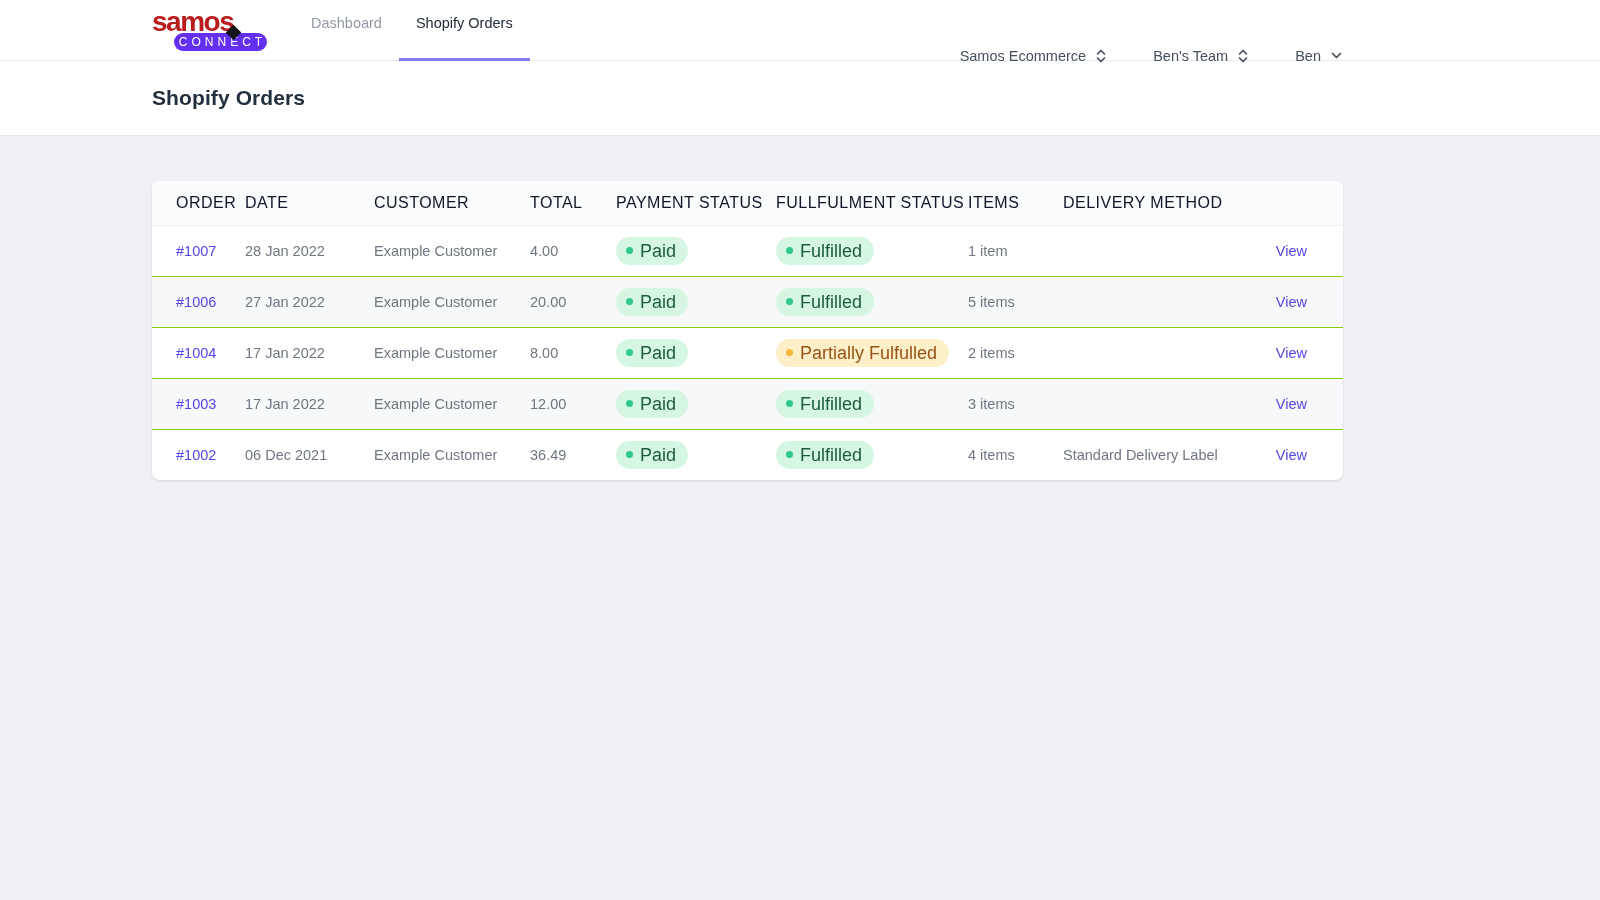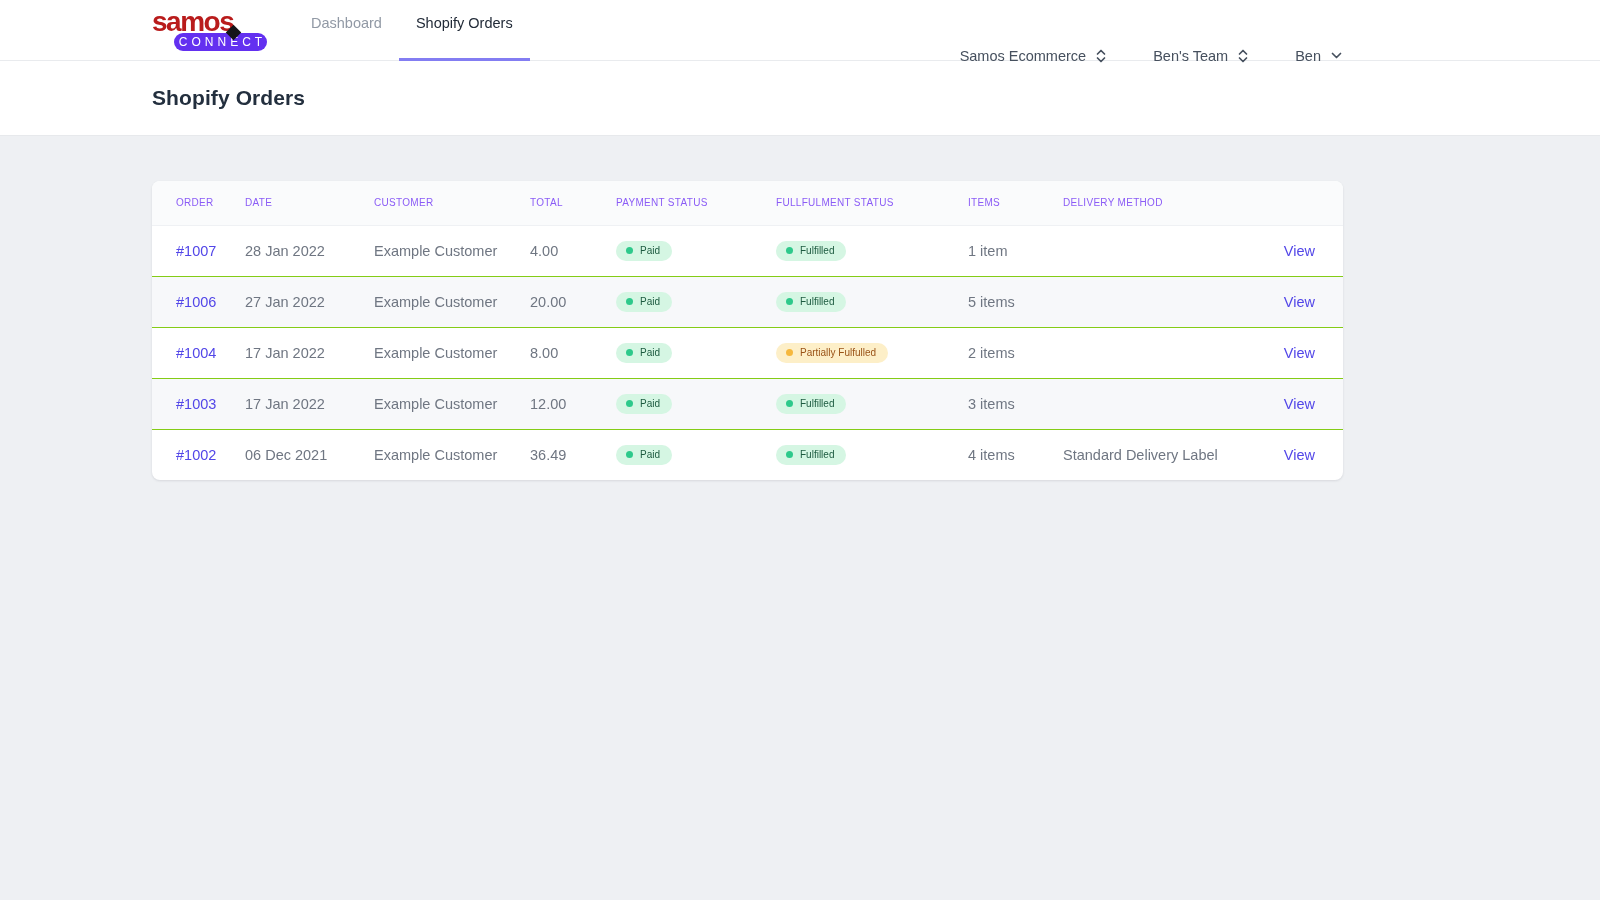--- a/index.html
+++ b/index.html
@@ -120,24 +120,24 @@
   }
   table {
     width: 100%;
     border-collapse: collapse;
     table-layout: fixed;
   }
   thead th {
     height: 44px;
     background: #fafbfc;
     border-bottom: 1px solid #eff1f4;
-    font-size: 10px;
+    font-size: 16px;
     font-weight: 500;
     letter-spacing: 0.03em;
-    color: #8b5cf6;
+    color: #0f172a;
     text-align: left;
     vertical-align: middle;
     white-space: nowrap;
   }
   tbody td {
     height: 51px;
     vertical-align: middle;
     font-size: 14.5px;
     color: #6f7682;
     white-space: nowrap;
@@ -148,34 +148,34 @@
   tbody tr:nth-child(even) { background: #f7f8fa; }
 
   .col-order    { width: 93px;  padding-left: 24px; }
   .col-date     { width: 129px; }
   .col-customer { width: 156px; }
   .col-total    { width: 86px; }
   .col-payment  { width: 160px; }
   .col-fulfil   { width: 192px; }
   .col-items    { width: 95px; }
   .col-delivery { width: 154px; }
-  .col-action   { padding-right: 28px; text-align: right; }
+  .col-action   { padding-right: 36px; text-align: right; }
 
   a.order-link, a.view-link {
     color: #5246e8;
     text-decoration: none;
     cursor: pointer;
   }
   .badge {
     display: inline-flex;
     align-items: center;
     gap: 7px;
     padding: 5px 12px 5px 10px;
     border-radius: 999px;
-    font-size: 10px;
+    font-size: 18px;
     line-height: 1;
   }
   .badge .dot {
     width: 7px; height: 7px;
     border-radius: 50%;
     flex: 0 0 auto;
   }
   .badge-success { background: #d5f6e3; color: #1d5b40; }
   .badge-success .dot { background: #2ec98b; }
   .badge-warning { background: #fdefc8; color: #9a5317; }

